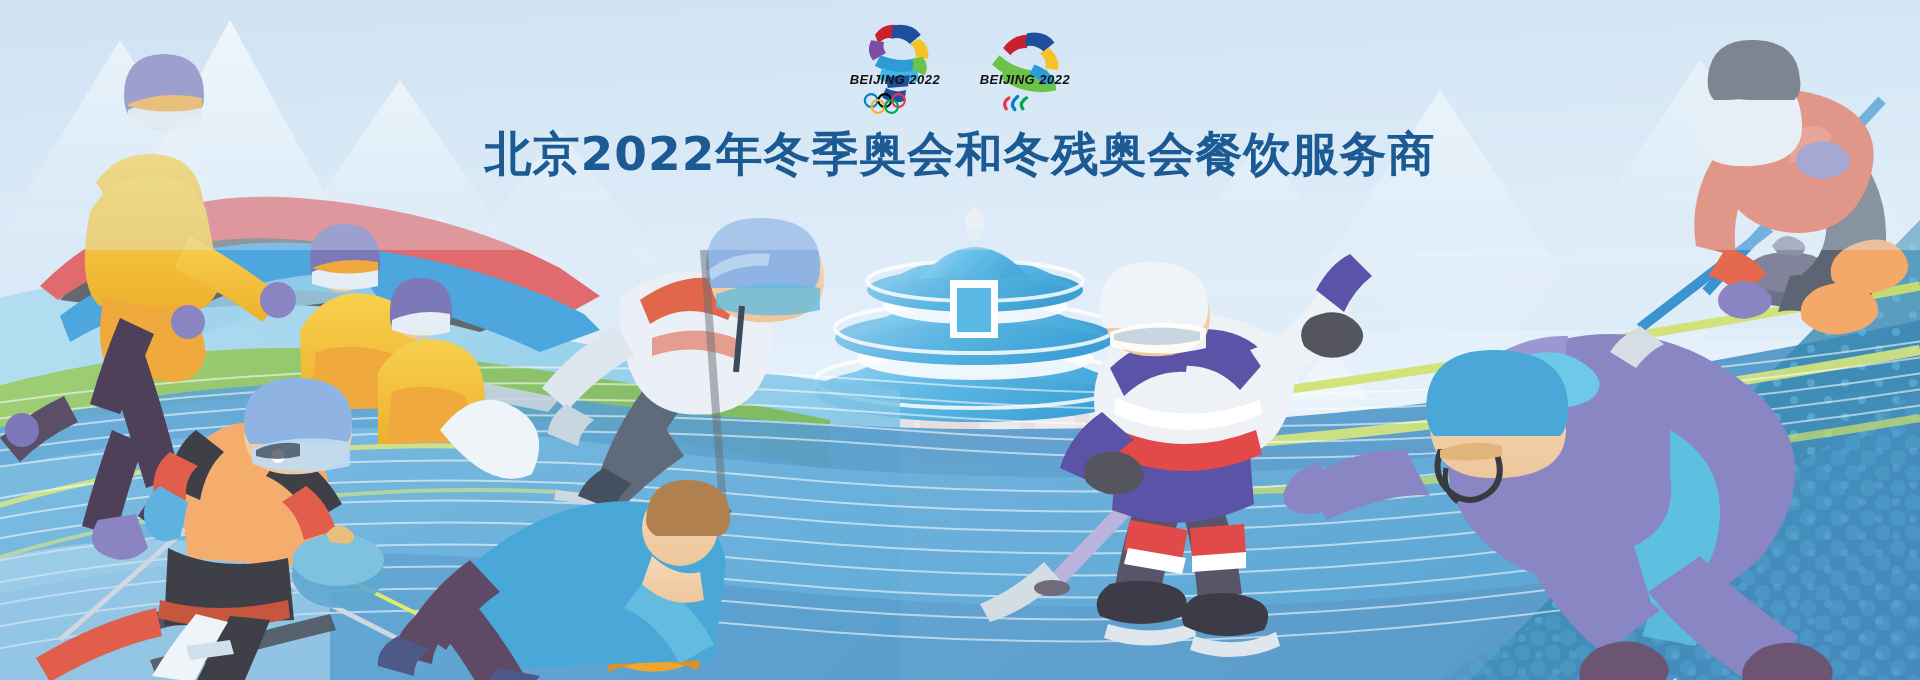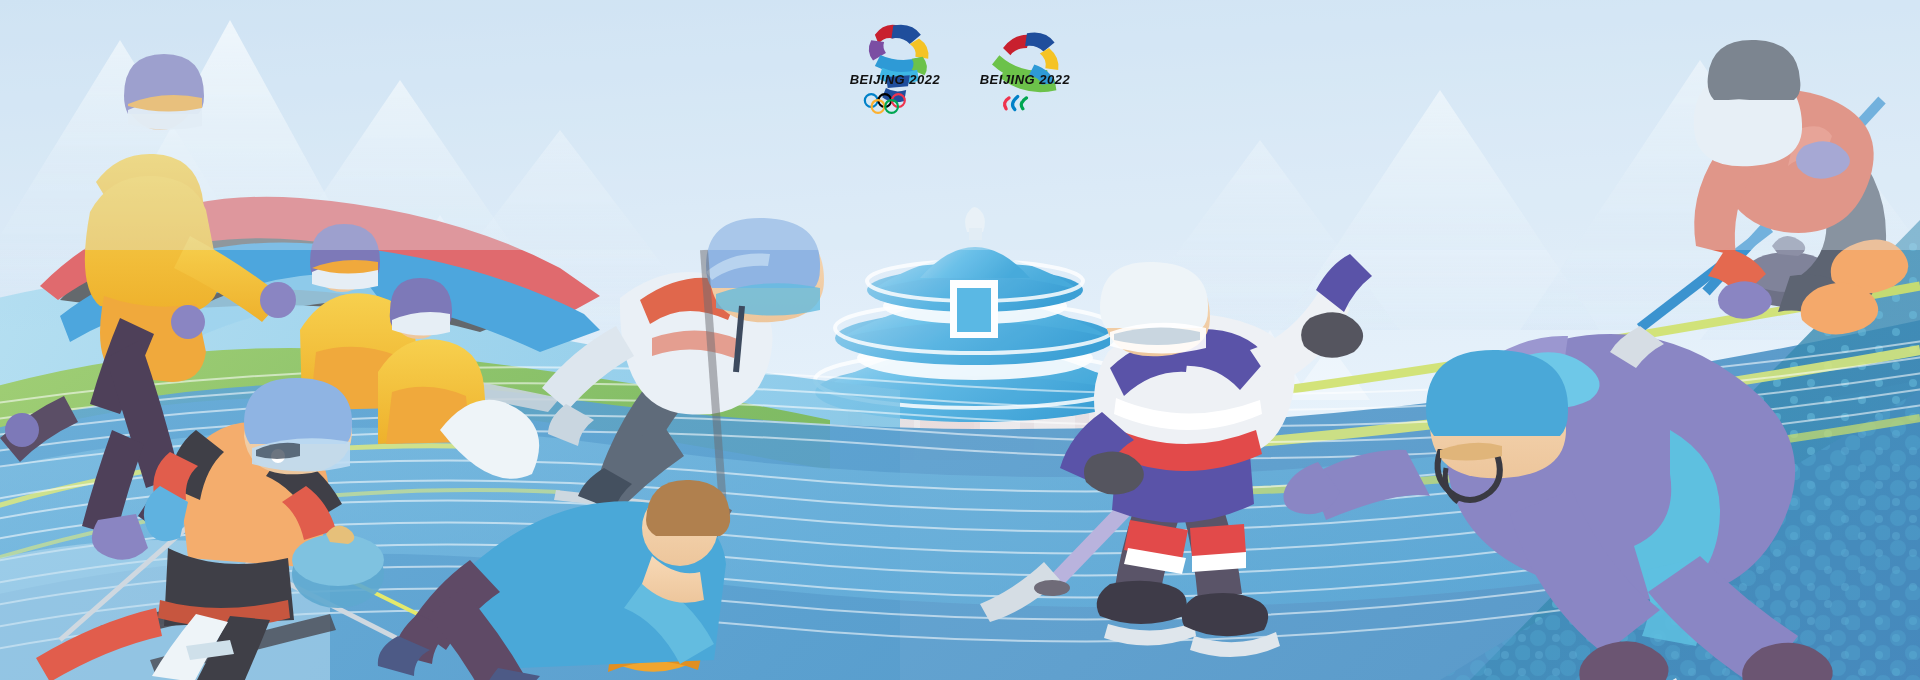--- a/index.html
+++ b/index.html
@@ -488,15 +488,16 @@
           <g fill="none" stroke-width="4.5" stroke-linecap="round">
             <path d="M18 5 q-10 6 -4 15" stroke="#ee334e"></path>
             <path d="M30 3 q-12 10 -4 18" stroke="#0081c8"></path>
             <path d="M42 5 q-11 7 -5 15" stroke="#00a651"></path>
           </g>
         </svg>
       </div>
 
     </div>
 
+    <div id="banner-title">北京2022年冬季奥会和冬残奥会餐饮服务商</div>
   </div>
 
 </div>
 
 </body></html>

